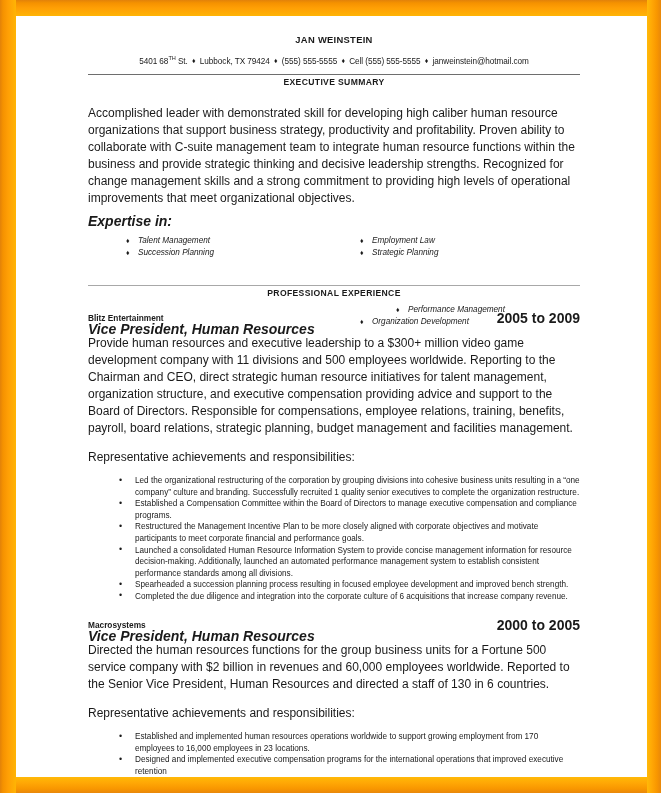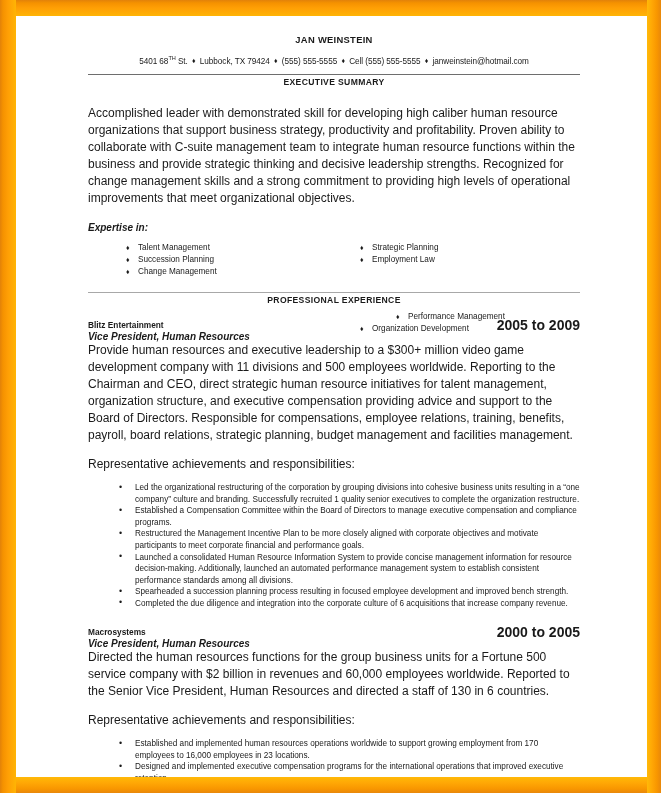--- a/index.html
+++ b/index.html
@@ -124,27 +124,28 @@
   }
   .spacer-12 { height: 12px; }
   .spacer-9  { height: 9px; }
   .spacer-14 { height: 14px; }
   .spacer-17 { height: 17px; }
 
   
   .expertise-label {
     font-weight: bold;
     font-style: italic;
-    font-size: 10px;
-    margin-top: 16px;
+    font-size: 14px;
+    margin-top: 9px;
   }
   .expertise-cols {
     position: relative;
     margin-top: 8px;
     height: 50px;
+    font-style: italic;
   }
   .exp-col {
     position: absolute;
     top: 0;
   }
   .exp-col.left  { left: 38px;  width: 220px; }
   .exp-col.right { left: 272px; width: 220px; }
   .exp-item {
     position: relative;
     padding-left: 12px;
@@ -171,21 +172,21 @@
   .job-dates {
     position: absolute;
     right: 0;
     top: 0;
     font-weight: bold;
     font-size: 14px;
   }
   .job-title {
     font-weight: bold;
     font-style: italic;
-    font-size: 10px;
+    font-size: 14px;
     margin-top: 0px;
     line-height: 11.5px;
   }
 
   ul.achievements {
     list-style: none;
     margin: 0;
     padding: 0;
   }
   ul.achievements li {
@@ -243,34 +244,30 @@
       <div class="expertise-cols">
         <div class="exp-col left">
           <div class="exp-item">
             <span class="dia">♦</span>
             <span>Talent Management</span>
           </div>
           <div class="exp-item">
             <span class="dia">♦</span>
             <span>Succession Planning</span>
           </div>
-          <div class="exp-item">
-            <span class="dia">♦</span>
-            <span>Change Management</span>
-          </div>
         </div>
 
         <div class="exp-col right">
           <div class="exp-item">
             <span class="dia">♦</span>
+            <span>Employment Law</span>
+          </div>
+          <div class="exp-item">
+            <span class="dia">♦</span>
             <span>Strategic Planning</span>
-          </div>
-          <div class="exp-item">
-            <span class="dia">♦</span>
-            <span>Employment Law</span>
           </div>
           <div class="exp-item indented">
             <span class="dia">♦</span>
             <span>Performance Management</span>
           </div>
           <div class="exp-item">
             <span class="dia">♦</span>
             <span>Organization Development</span>
           </div>
         </div>

